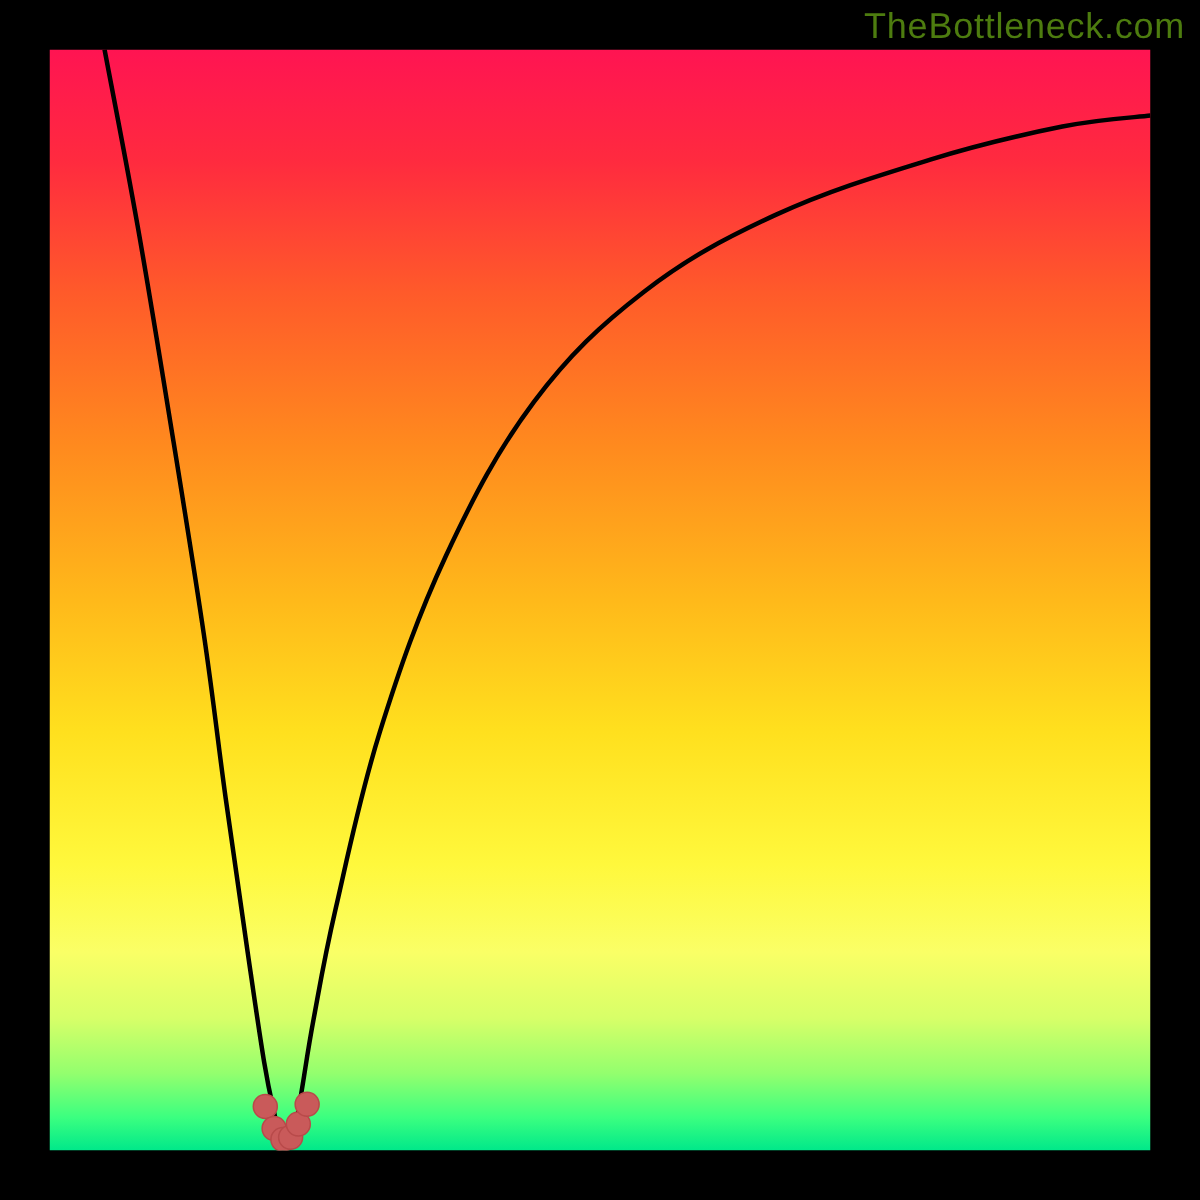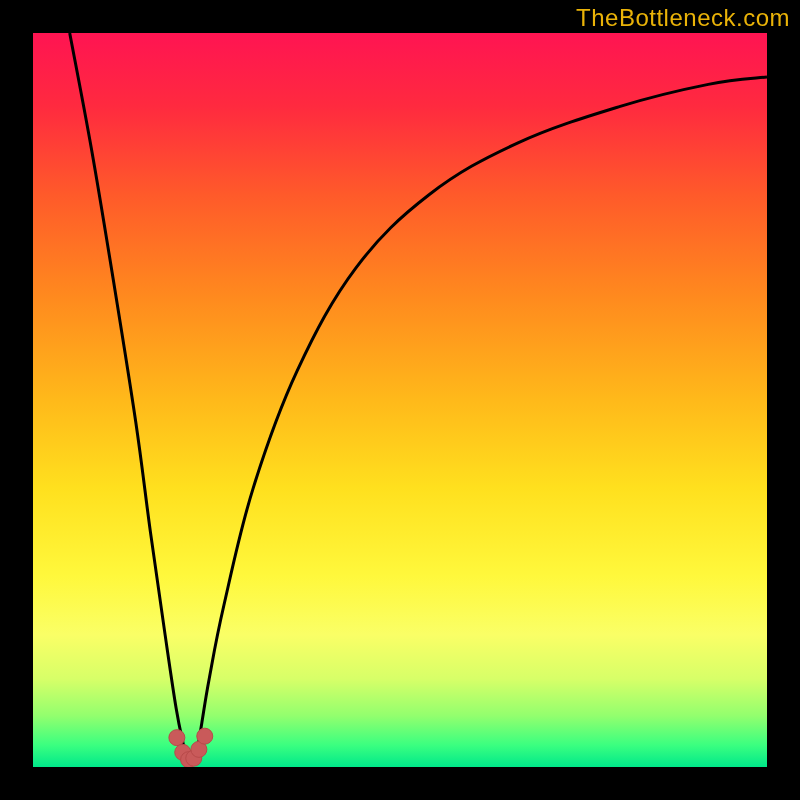--- a/index.html
+++ b/index.html
@@ -16,21 +16,21 @@
     top: 0;
     left: 0;
     width: 800px;
     height: 800px;
     background: #000;
   }
   .watermark {
     position: absolute;
     top: 4px;
     right: 10px;
-    color: #eab308;
+    color: #4d7c0f;
     font-size: 24px;
     font-weight: 400;
     letter-spacing: 0.5px;
     z-index: 10;
   }
   svg.plot {
     position: absolute;
     top: 33px;
     left: 33px;
     width: 734px;

